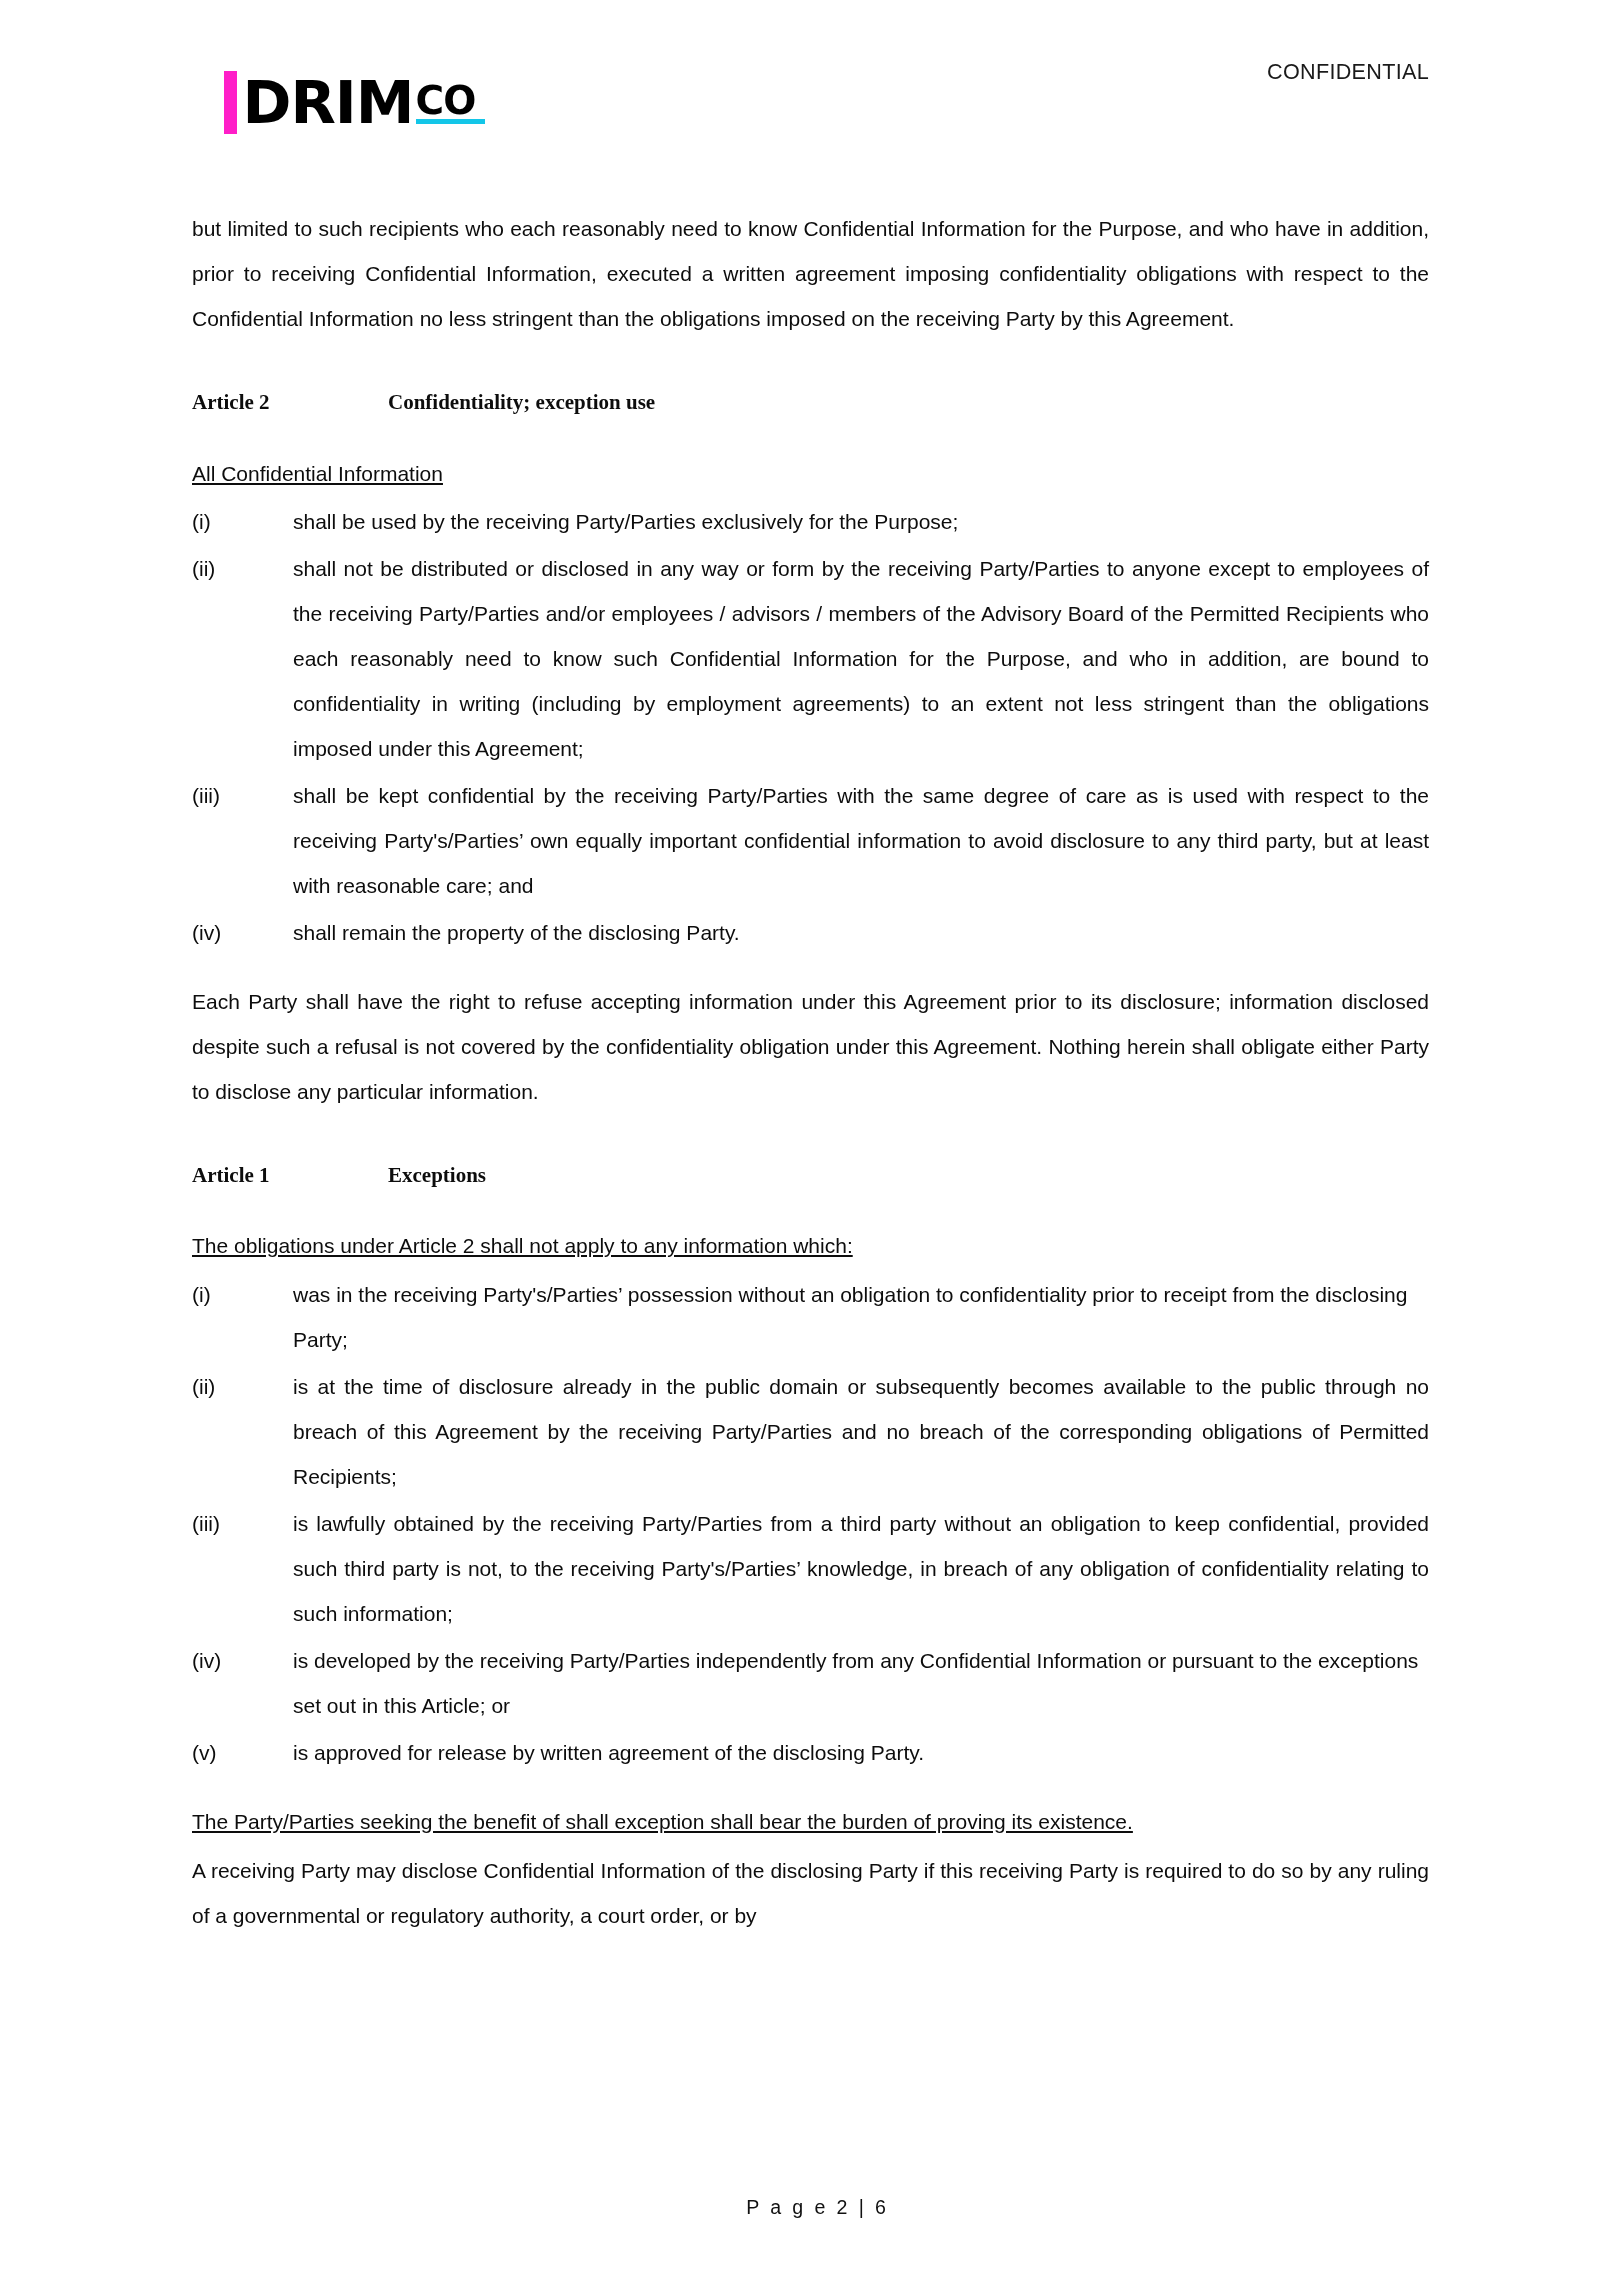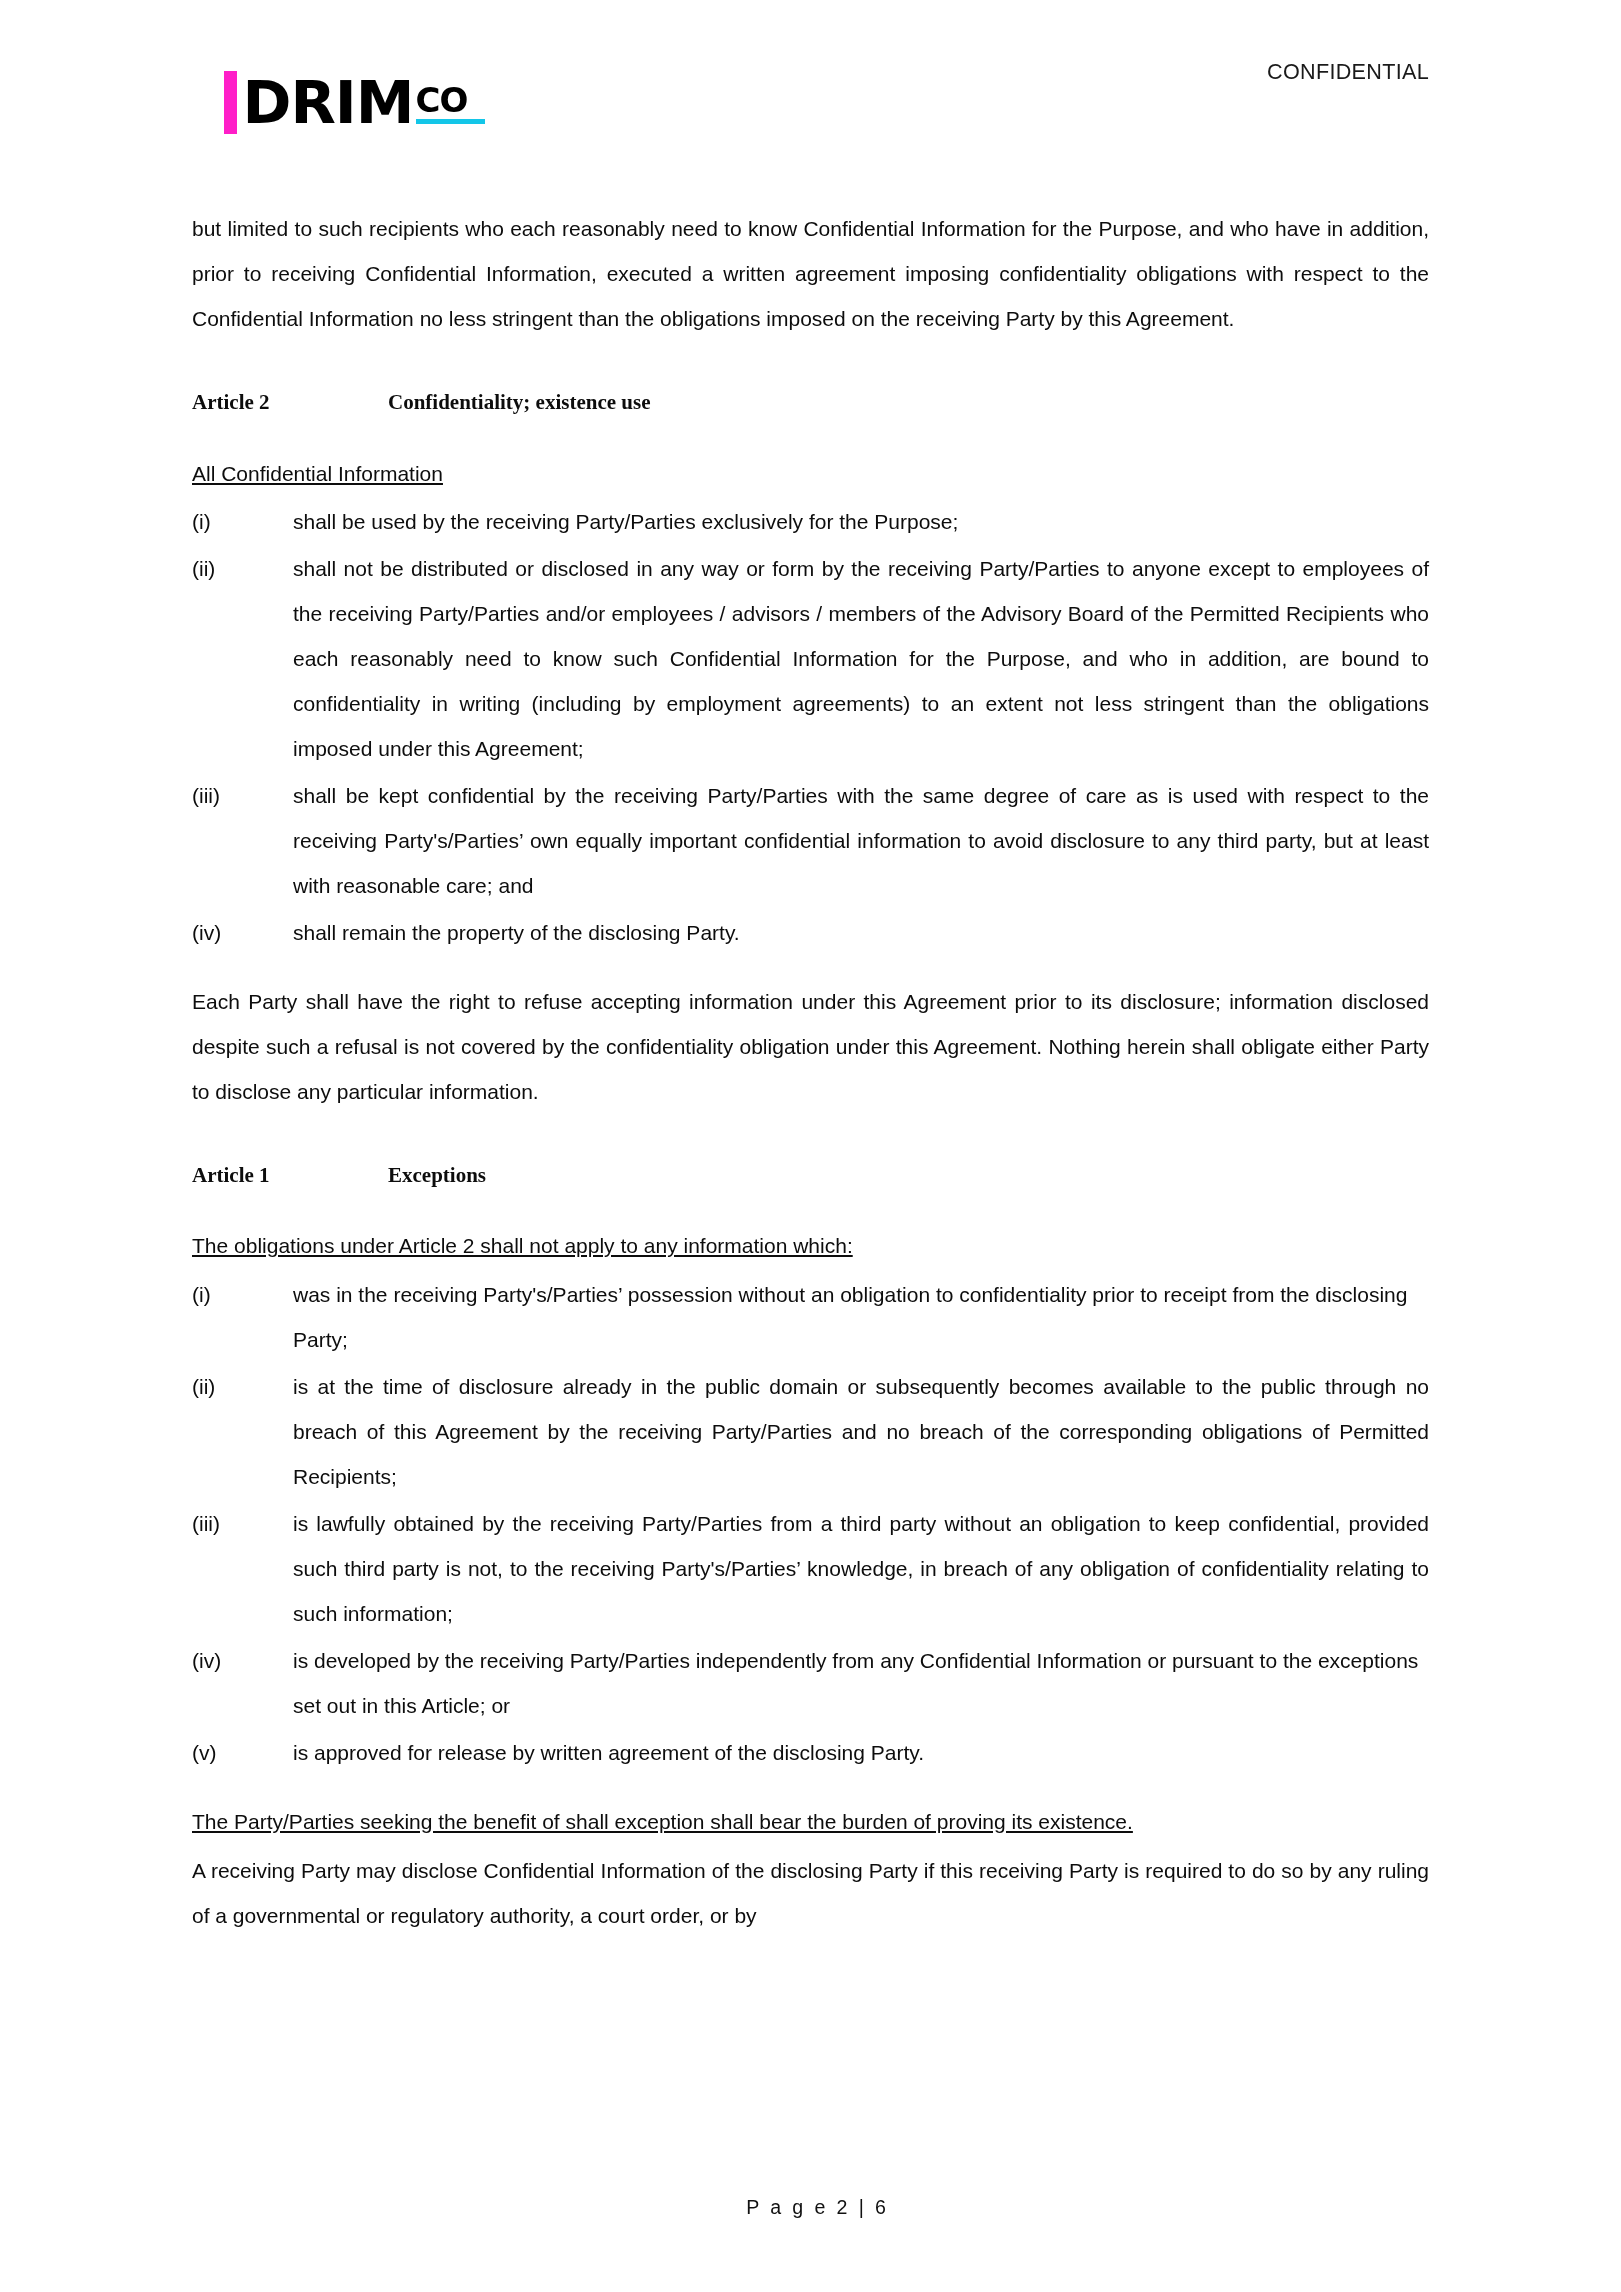--- a/index.html
+++ b/index.html
@@ -49,21 +49,21 @@
     line-height: 61px;
     color: #000000;
   }
   .logo-co {
     position: relative;
     margin-left: 2px;
   }
   .logo-co-text {
     font-family: "DejaVu Sans", sans-serif;
     font-weight: bold;
-    font-size: 34px;
+    font-size: 39px;
     color: #000000;
     letter-spacing: -1px;
     display: block;
     line-height: 29px;
     margin-top: 5.9px;
   }
   .logo-underline {
     width: 69px;
     height: 4.9px;
     background: #13c6e8;
@@ -150,21 +150,21 @@
     </div>
     <div class="confidential">CONFIDENTIAL</div>
   </div>
 
   <div class="content">
 
     <p class="just">but limited to such recipients who each reasonably need to know Confidential Information for the Purpose, and who have in addition, prior to receiving Confidential Information, executed a written agreement imposing confidentiality obligations with respect to the Confidential Information no less stringent than the obligations imposed on the receiving Party by this Agreement.</p>
 
     <div class="heading">
       <span class="art">Article 2</span>
-      <span>Confidentiality; existence use</span>
+      <span>Confidentiality; exception use</span>
     </div>
 
     <p class="plain gap-sm">All Confidential Information</p>
 
     <div class="list">
       <div class="li">
         <span class="marker">(i)</span>
         <span class="txt left">shall be used by the receiving Party/Parties exclusively for the Purpose;</span>
       </div>
       <div class="li">

